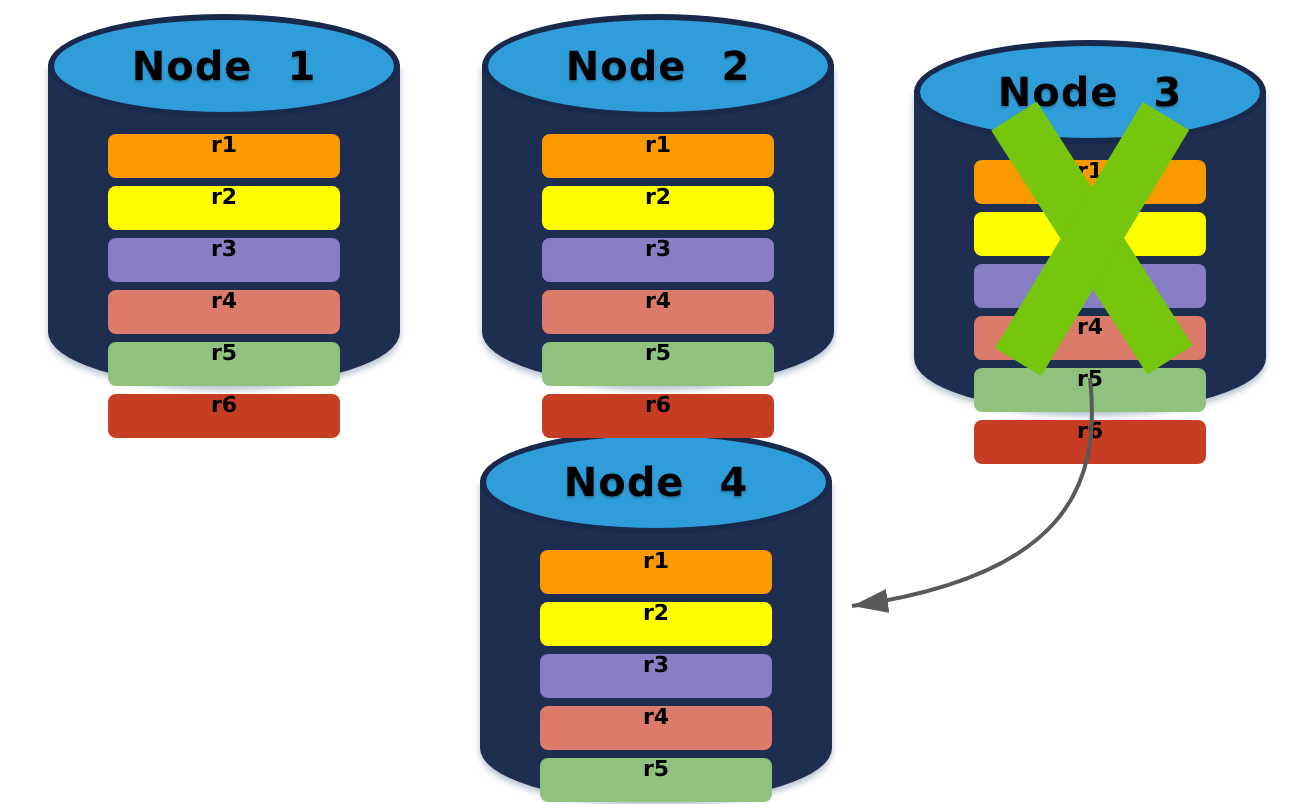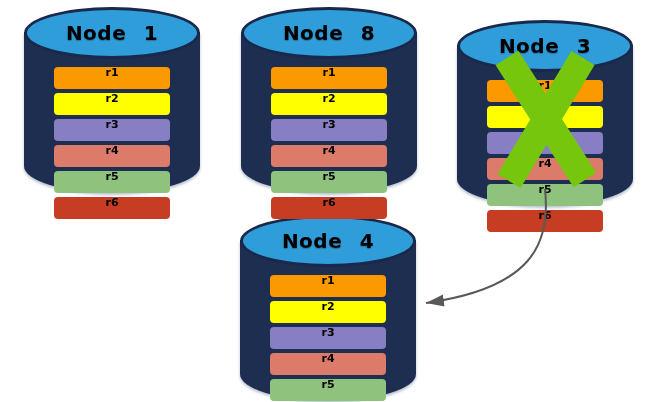--- a/index.html
+++ b/index.html
@@ -100,21 +100,21 @@
         </div>
       <div class="row" style="background: rgb(198, 61, 35);">
           <span>r6</span>
         </div>
     </div>
   </div>
 
   <div class="node" style="left:241px; top:7px;">
     <div class="cyl-body" style="background: rgb(30, 46, 80);"></div>
     <div class="cyl-top" style="background: rgb(47, 157, 217);">
-      <span class="node-title">Node 8</span>
+      <span class="node-title">Node 2</span>
     </div>
     <div class="rows">
       <div class="row" style="background: rgb(251, 153, 0);">
           <span>r1</span>
         </div>
       <div class="row" style="background: rgb(255, 255, 0);">
           <span>r2</span>
         </div>
       <div class="row" style="background: rgb(135, 126, 196);">
           <span>r3</span>

